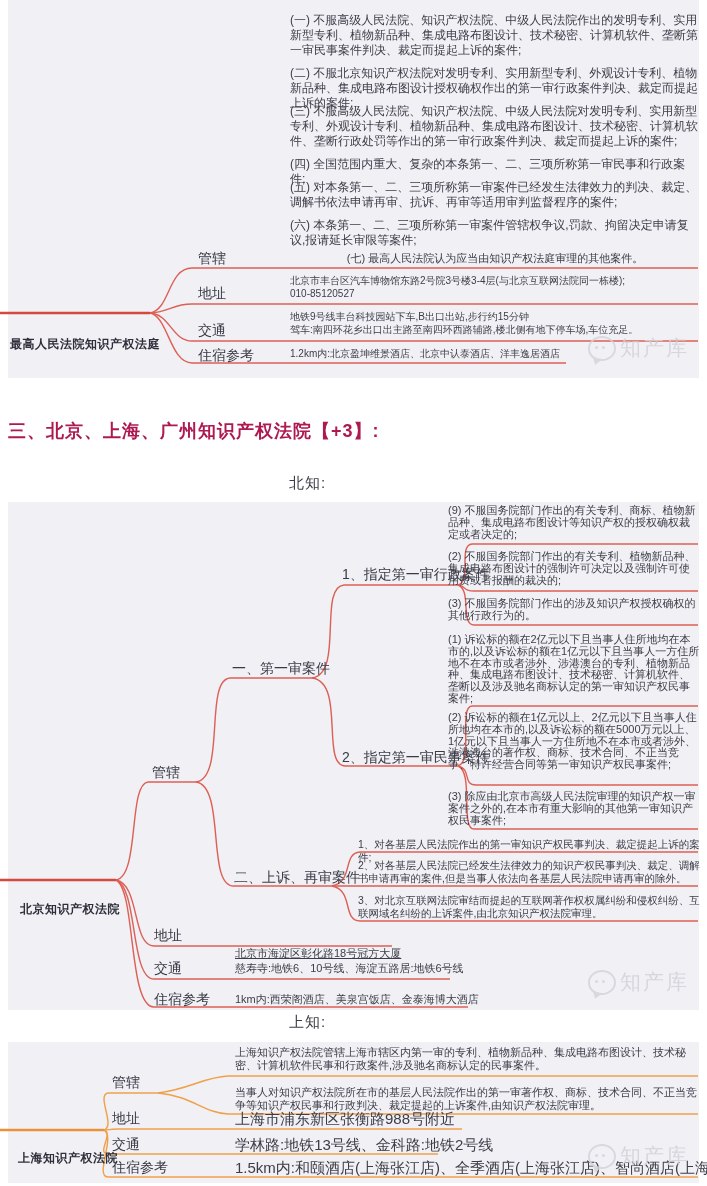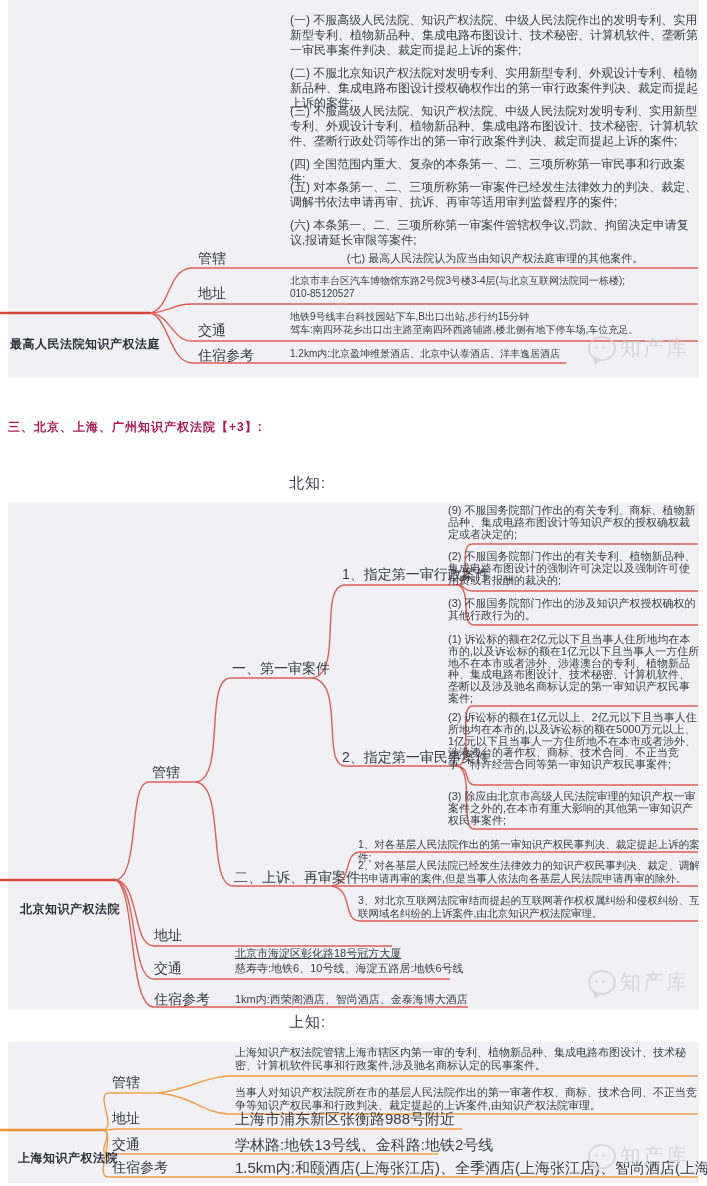--- a/index.html
+++ b/index.html
@@ -12,21 +12,21 @@
   svg.wires{position:absolute;left:0;top:0;pointer-events:none;}
   .lbl{position:absolute;font-size:14px;line-height:13px;color:#3a3a46;white-space:nowrap;}
   .root{position:absolute;font-size:12px;font-weight:bold;color:#2e2e3a;white-space:nowrap;letter-spacing:.5px;margin-top:40px;}
   .sup-item{position:absolute;left:290px;width:410px;font-size:12px;line-height:15px;color:#3d3d49;}
   .sup-row{position:absolute;left:290px;width:410px;font-size:10px;line-height:12.8px;color:#3d3d49;}
   .bj-leaf{position:absolute;left:448px;width:252px;font-size:11px;line-height:11.8px;color:#3d3d49;}
   .bj-appeal{position:absolute;left:358px;width:342px;font-size:10.5px;line-height:13px;color:#3d3d49;}
   .bj-row{position:absolute;left:235px;font-size:11px;line-height:13px;color:#3d3d49;white-space:nowrap;}
   .sh-leaf{position:absolute;left:235px;width:463px;font-size:11px;line-height:12.8px;color:#3d3d49;}
   .sh-row{position:absolute;left:235px;font-size:15px;line-height:13px;color:#3d3d49;white-space:nowrap;}
-  .heading{position:absolute;left:8px;top:419px;font-size:12px;font-weight:bold;color:#ad1a51;letter-spacing:1px;}
+  .heading{position:absolute;left:8px;top:419px;font-size:18px;font-weight:bold;color:#ad1a51;letter-spacing:1px;}
   .subhead{position:absolute;left:0;width:615px;text-align:center;font-size:15px;color:#3b3b45;letter-spacing:1px;}
   .watermark{position:absolute;display:flex;align-items:center;gap:4px;opacity:.85;}
   .wm-icon{width:24px;height:21px;border:2.5px solid #d4d4da;border-radius:50% 50% 50% 48%;position:relative;}
   .wm-icon i{position:absolute;width:3px;height:3px;border-radius:50%;background:#d4d4da;top:8px;}
   .wm-icon i.d1{left:5px;} .wm-icon i.d2{left:12px;}
   .wm-icon em{position:absolute;left:2px;bottom:-6px;width:0;height:0;border-left:4px solid transparent;border-right:4px solid transparent;border-top:6px solid #d4d4da;transform:rotate(18deg);}
   .wm-text{font-size:21px;color:#d2d2d8;letter-spacing:2px;white-space:nowrap;}
 </style>
 </head>
 <body>
@@ -125,21 +125,21 @@
 
 <div class="bj-appeal" style="top:838px;">1、对各基层人民法院作出的第一审知识产权民事判决、裁定提起上诉的案件;</div>
 <div class="bj-appeal" style="top:859px;">2、对各基层人民法院已经发生法律效力的知识产权民事判决、裁定、调解书申请再审的案件,但是当事人依法向各基层人民法院申请再审的除外。</div>
 <div class="bj-appeal" style="top:894px;">3、对北京互联网法院审结而提起的互联网著作权权属纠纷和侵权纠纷、互联网域名纠纷的上诉案件,由北京知识产权法院审理。</div>
 
 <div class="lbl" style="left:154px;top:929px;">地址</div>
 <div class="bj-row" style="top:947px;text-decoration:underline;">北京市海淀区彰化路18号冠方大厦</div>
 <div class="lbl" style="left:154px;top:962px;">交通</div>
 <div class="bj-row" style="top:962px;">慈寿寺:地铁6、10号线、海淀五路居:地铁6号线</div>
 <div class="lbl" style="left:154px;top:993px;">住宿参考</div>
-<div class="bj-row" style="top:993px;">1km内:西荣阁酒店、智尚酒店、金泰海博大酒店</div>
+<div class="bj-row" style="top:993px;">1km内:西荣阁酒店、美泉宫饭店、金泰海博大酒店</div>
 
 <div class="watermark" style="left:588px;top:968px;">
   <span class="wm-icon">
       <i class="d1"></i>
       <i class="d2"></i>
       <em></em>
     </span>
   <span class="wm-text">知产库</span>
 </div>
 

